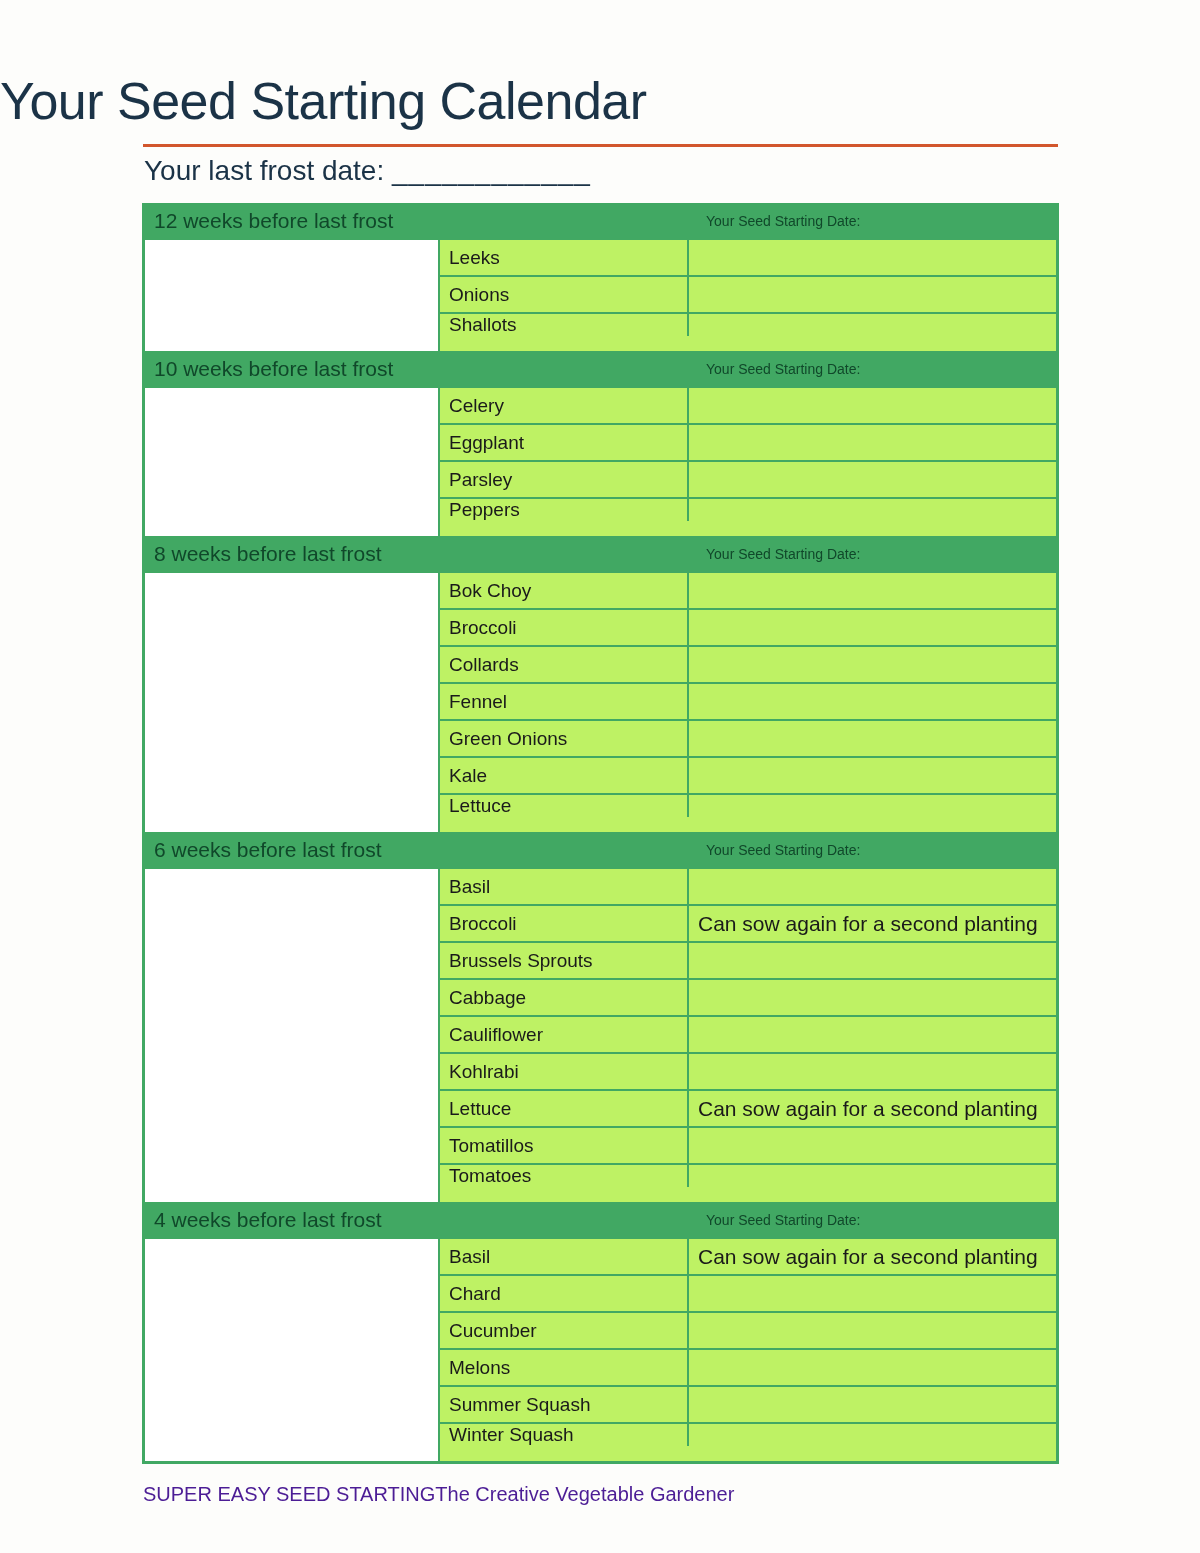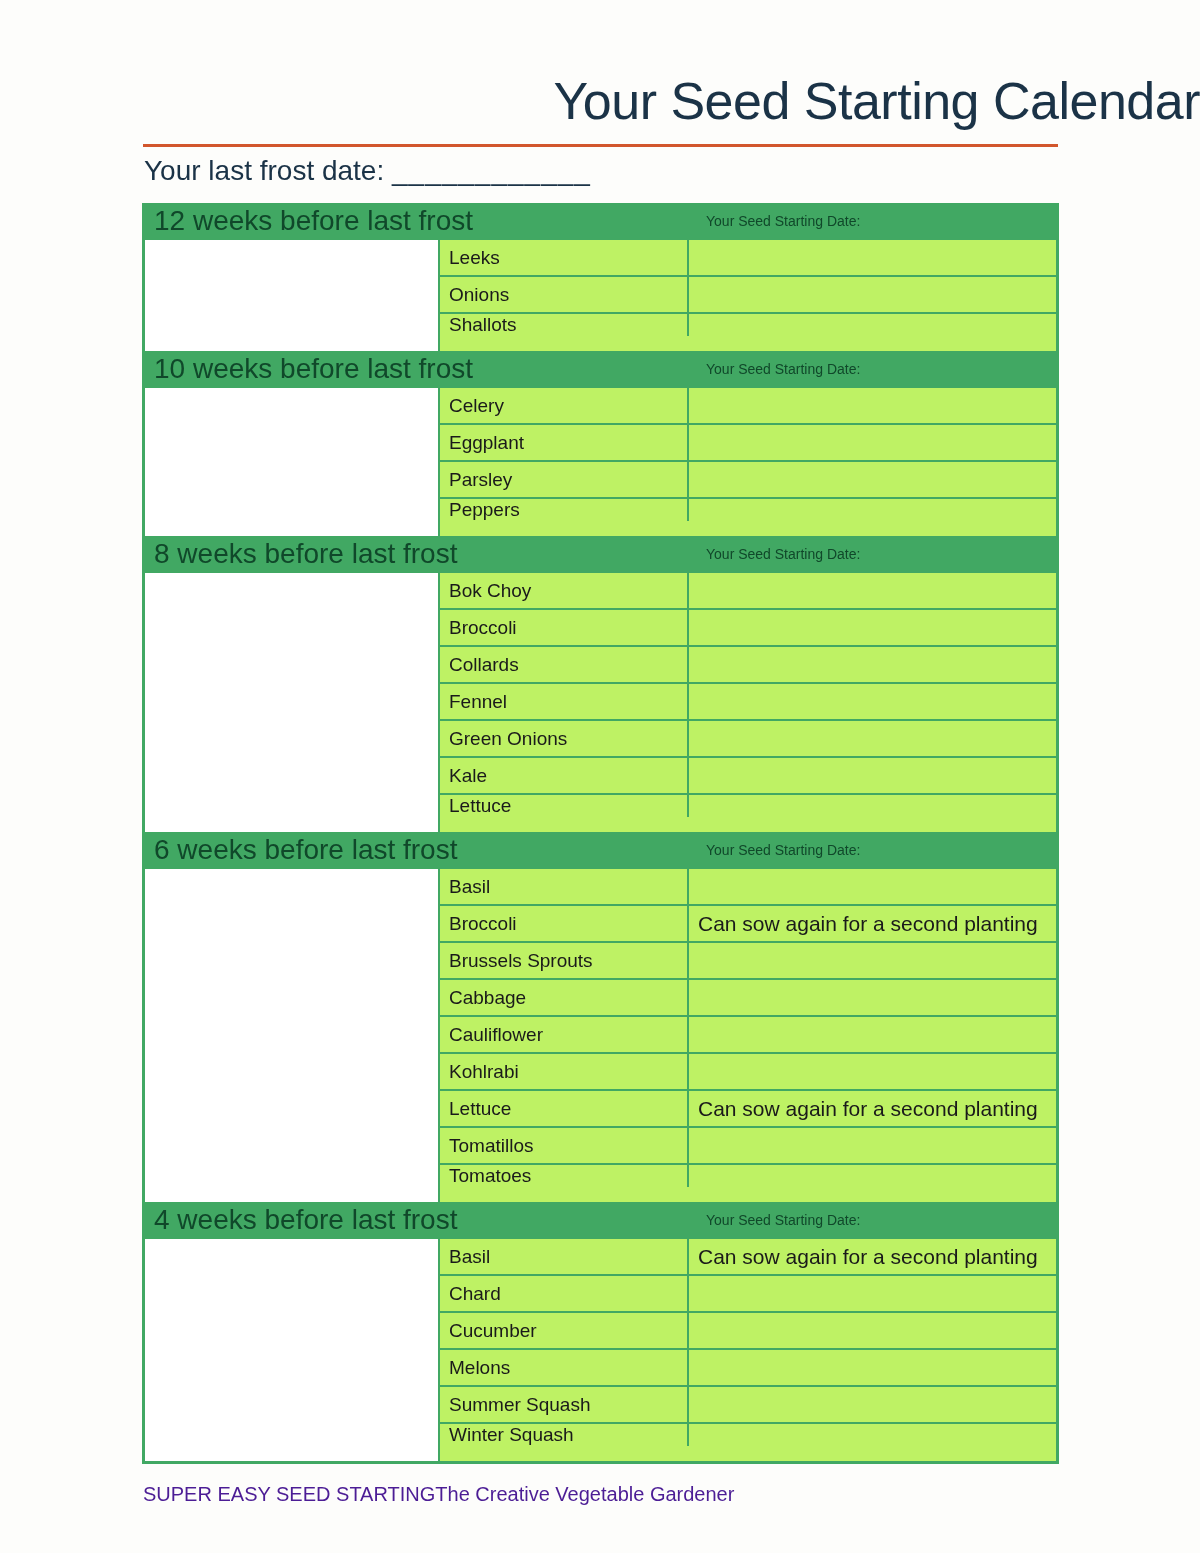--- a/index.html
+++ b/index.html
@@ -20,21 +20,21 @@
     left: 0; top: 0;
     width: 1200px;
     height: 1553px;
     background: #fdfdfb;
   }
   .title {
     position: absolute;
     left: 0;
     top: 72px;
     width: 1200px;
-    text-align: right;
+    text-align: left;
     font-size: 52px;
     line-height: 58px;
     color: #1b3347;
     font-weight: 400;
     letter-spacing: -0.5px;
   }
   .divider {
     position: absolute;
     left: 143px;
     top: 144px;
@@ -68,21 +68,21 @@
     display: flex;
     background: #41a863;
     height: 35px;
     align-items: center;
     box-sizing: border-box;
   }
   .sh-left {
     width: 552px;
     padding-left: 9px;
     box-sizing: border-box;
-    font-size: 28px;
+    font-size: 21px;
     color: #10482a;
     white-space: nowrap;
   }
   .sh-right {
     flex: 1;
     padding-left: 9px;
     box-sizing: border-box;
     font-size: 14px;
     color: #10482a;
     white-space: nowrap;

